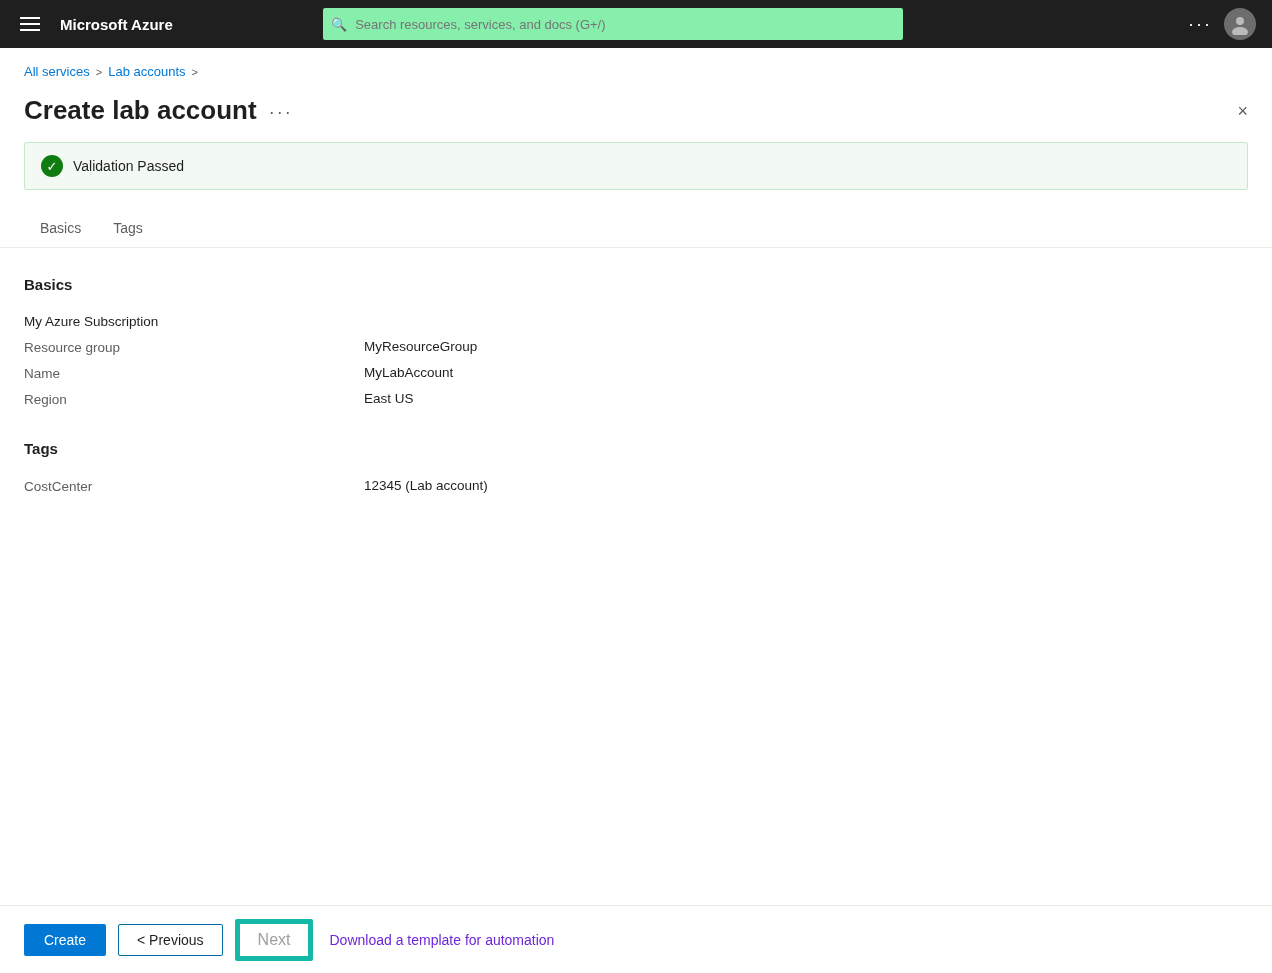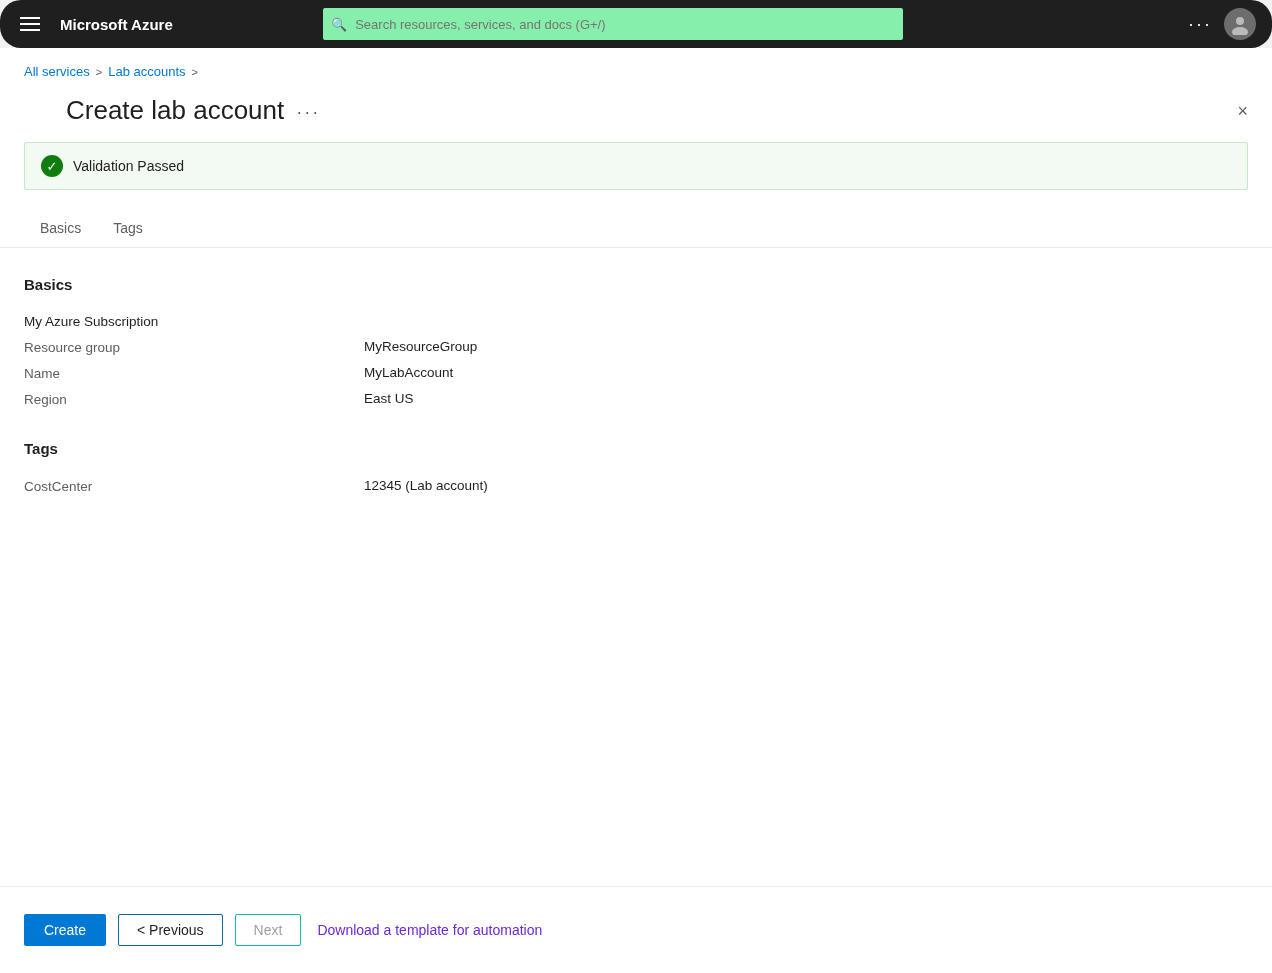--- a/index.html
+++ b/index.html
@@ -6,21 +6,20 @@
     body { font-family: 'Segoe UI', Arial, sans-serif; background: #f3f2f1; min-height: 973px; }
 
     
     .topnav {
       background: #1f1f1f;
       height: 48px;
       display: flex;
       align-items: center;
       padding: 0 16px;
       gap: 16px;
-      border-radius: 21px;
     }
     .topnav-hamburger {
       color: #fff;
       font-size: 18px;
       cursor: pointer;
       display: flex;
       flex-direction: column;
       gap: 4px;
       padding: 4px;
     }
@@ -116,23 +115,22 @@
 
     
     .page-header {
       display: flex;
       align-items: center;
       padding: 8px 24px 16px 24px;
       gap: 12px;
     }
     .page-title {
       font-size: 26px;
-      font-weight: 400;
-      color: #201f1e;
-      margin-left: 42px;
+      font-weight: 700;
+      color: #201f1e;
     }
     .page-header-ellipsis {
       font-size: 18px;
       color: #605e5c;
       cursor: pointer;
       letter-spacing: 2px;
       margin-top: 4px;
     }
     .page-close {
       margin-left: auto;
@@ -223,21 +221,21 @@
       color: #201f1e;
       font-weight: 400;
     }
 
     
     .footer {
       position: absolute;
       bottom: 0;
       left: 0;
       right: 0;
-      height: 87px;
+      height: 68px;
       background: #fff;
       border-top: 1px solid #edebe9;
       display: flex;
       align-items: center;
       padding: 0 24px;
       gap: 12px;
     }
     .btn-create {
       background: #0078d4;
       color: #fff;
@@ -253,23 +251,23 @@
       color: #201f1e;
       border: 1px solid #0369a1;
       padding: 7px 18px;
       font-size: 14px;
       cursor: pointer;
       border-radius: 2px;
     }
     .btn-next {
       background: #fff;
       color: #a19f9d;
-      border: 1px solid #14b8a6;
+      border: 5px solid #14b8a6;
       padding: 7px 18px;
-      font-size: 14px;
+      font-size: 16px;
       cursor: not-allowed;
       border-radius: 2px;
     }
     .btn-template {
       background: none;
       border: none;
       color: #6d28d9;
       font-size: 14px;
       cursor: pointer;
       text-decoration: none;

